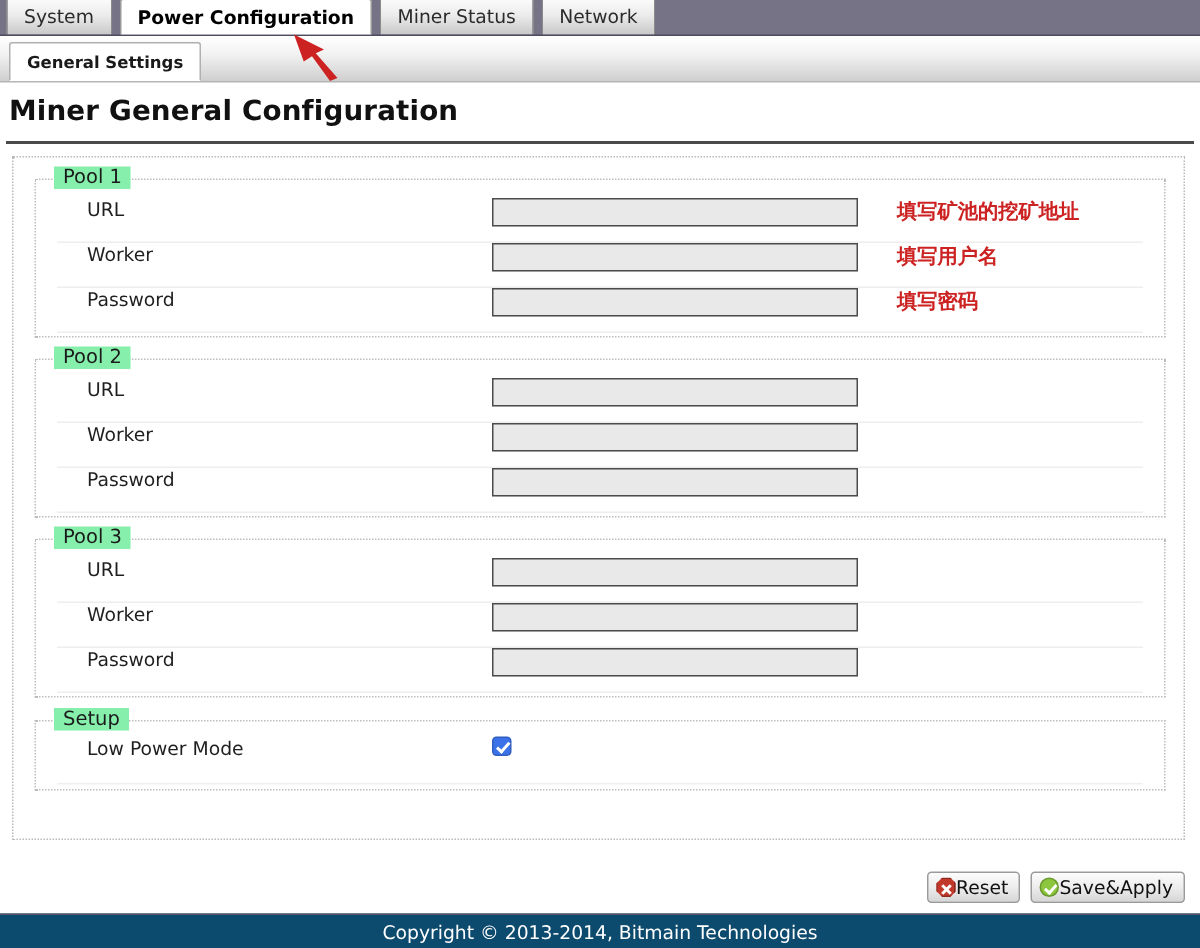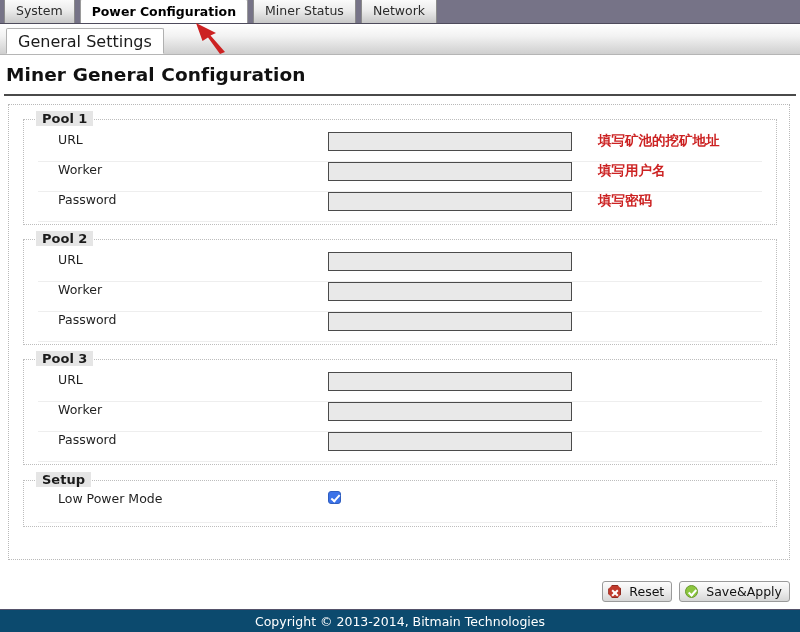--- a/index.html
+++ b/index.html
@@ -56,21 +56,21 @@
     background: linear-gradient(to bottom, #ffffff 0%, #f2f2f2 40%, #cfcfcf 100%);
     border-bottom: 1px solid #b5b5b5;
     display: flex; align-items: flex-end;
     padding-left: 6px;
     z-index: 4;
   }
   .subtab {
     height: 26px;
     padding: 0 11px;
     display: flex; align-items: center;
-    font-size: 16px; font-weight: normal;
+    font-size: 11px; font-weight: bold;
     color: #1a1a1a;
     background: #ffffff;
     border: 1px solid #b0b0b0;
     border-bottom: 1px solid #ffffff;
     border-radius: 2px 2px 0 0;
     white-space: nowrap;
     cursor: pointer;
   }
 
   
@@ -102,23 +102,23 @@
 
   
   .fieldset {
     position: absolute;
     left: 14px; width: 754px;
     border: 1px dotted #bdbdbd;
     background: #ffffff;
   }
   .legend {
     position: absolute; left: 12px; top: -9px;
-    background: #e5e5e5;
+    background: #86efac;
     padding: 0 6px;
-    font-size: 13px; font-weight: bold; color: #1b1b1b;
+    font-size: 13px; font-weight: normal; color: #1b1b1b;
   }
   .rows { padding: 12px 0 6px 0; }
   .row {
     position: relative;
     height: 30px;
     display: flex; 
     border-bottom: 1px solid #eeeeee;
     margin: 0 14px;
   }
   .row:last-child { border-bottom: 1px solid #eeeeee; }
@@ -163,21 +163,21 @@
     border-width: 0 2px 2px 0;
     transform: rotate(42deg);
   }
 
   
   .btnbar {
     position: absolute; right: 10px; top: 581px;
     display: flex; gap: 7px; align-items: center;
   }
   .btn {
-    display: flex; align-items: center; gap: 8px;
+    display: flex; align-items: center; gap: 0;
     height: 21px;
     padding: 0 7px 0 5px;
     font-size: 12.5px; color: #111111;
     background: linear-gradient(to bottom, #fcfcfc 0%, #ededed 50%, #d6d6d6 100%);
     border: 1px solid #9a9a9a;
     border-radius: 3px;
     cursor: pointer;
     white-space: nowrap;
   }
   .ic-reset {

